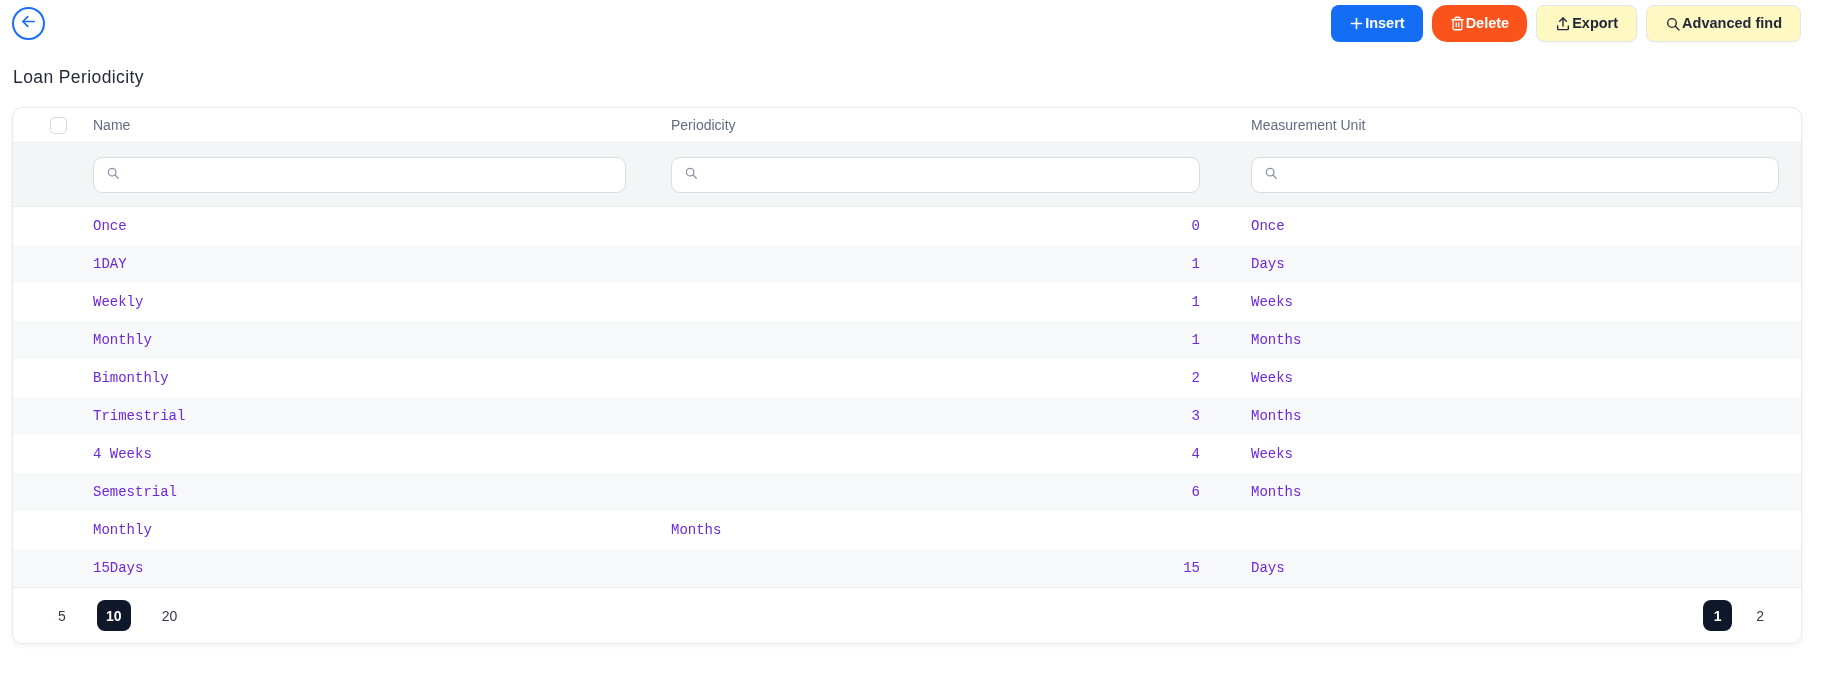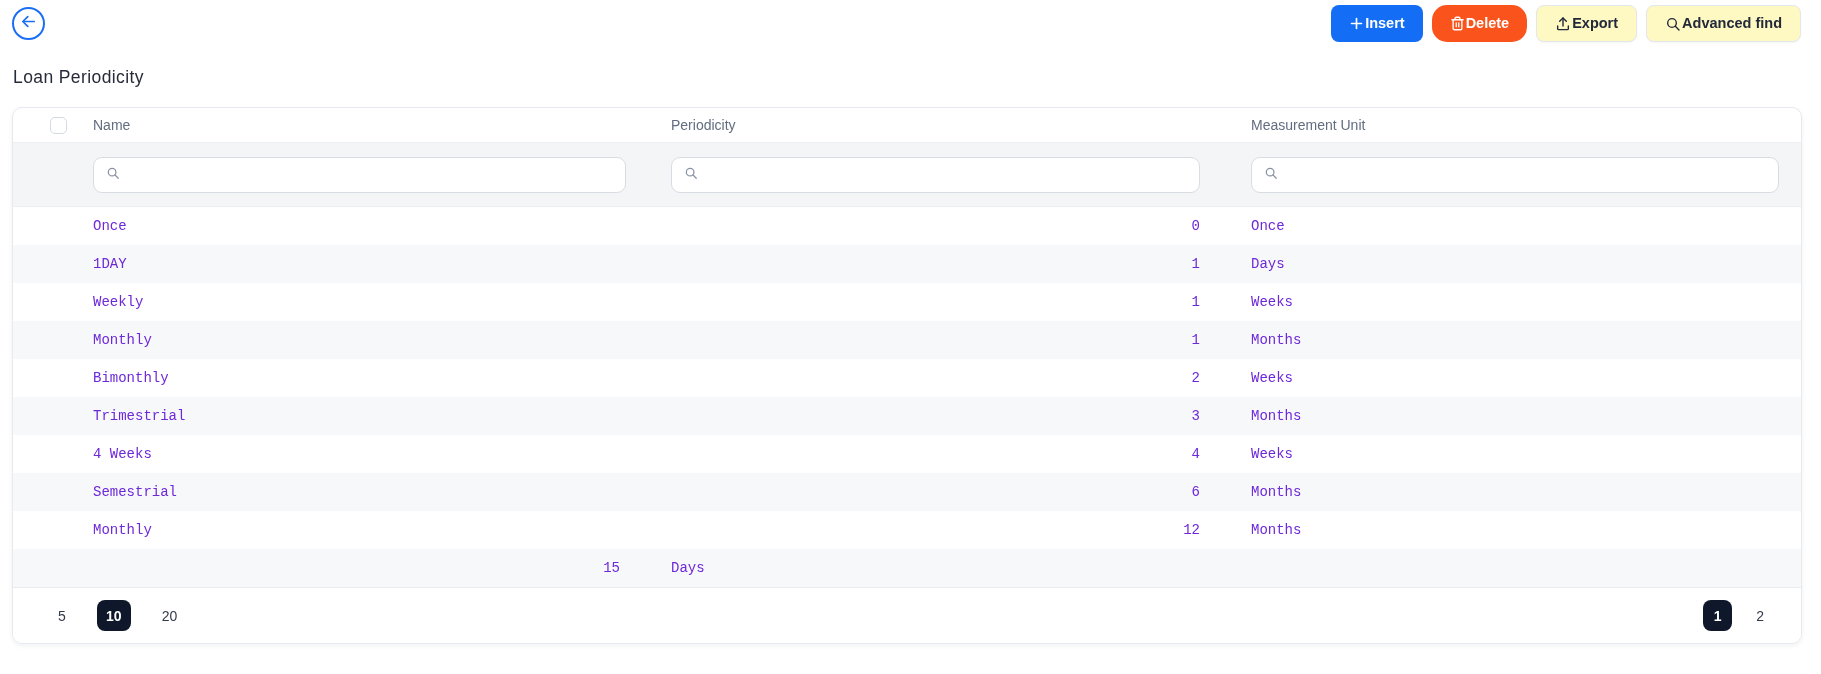--- a/index.html
+++ b/index.html
@@ -260,25 +260,25 @@
     </div>
     <div class="grid-row tr">
       <div></div>
       <div>Semestrial</div>
       <div class="td-num">6</div>
       <div>Months</div>
     </div>
     <div class="grid-row tr">
       <div></div>
       <div>Monthly</div>
-      <div class="td-num">12</div>
-      <div>Months</div>
-    </div>
-    <div class="grid-row tr">
-      <div></div>
+      <div>Months</div>
+    </div>
+    <div class="grid-row tr">
+      <div></div>
+      <div>15Days</div>
       <div class="td-num">15</div>
       <div>Days</div>
     </div>
   </div>
 
   <div class="tfoot">
     <div class="page-sizes">
       <div class="chip">5</div>
       <div class="chip selected size-selected">10</div>
       <div class="chip">20</div>

